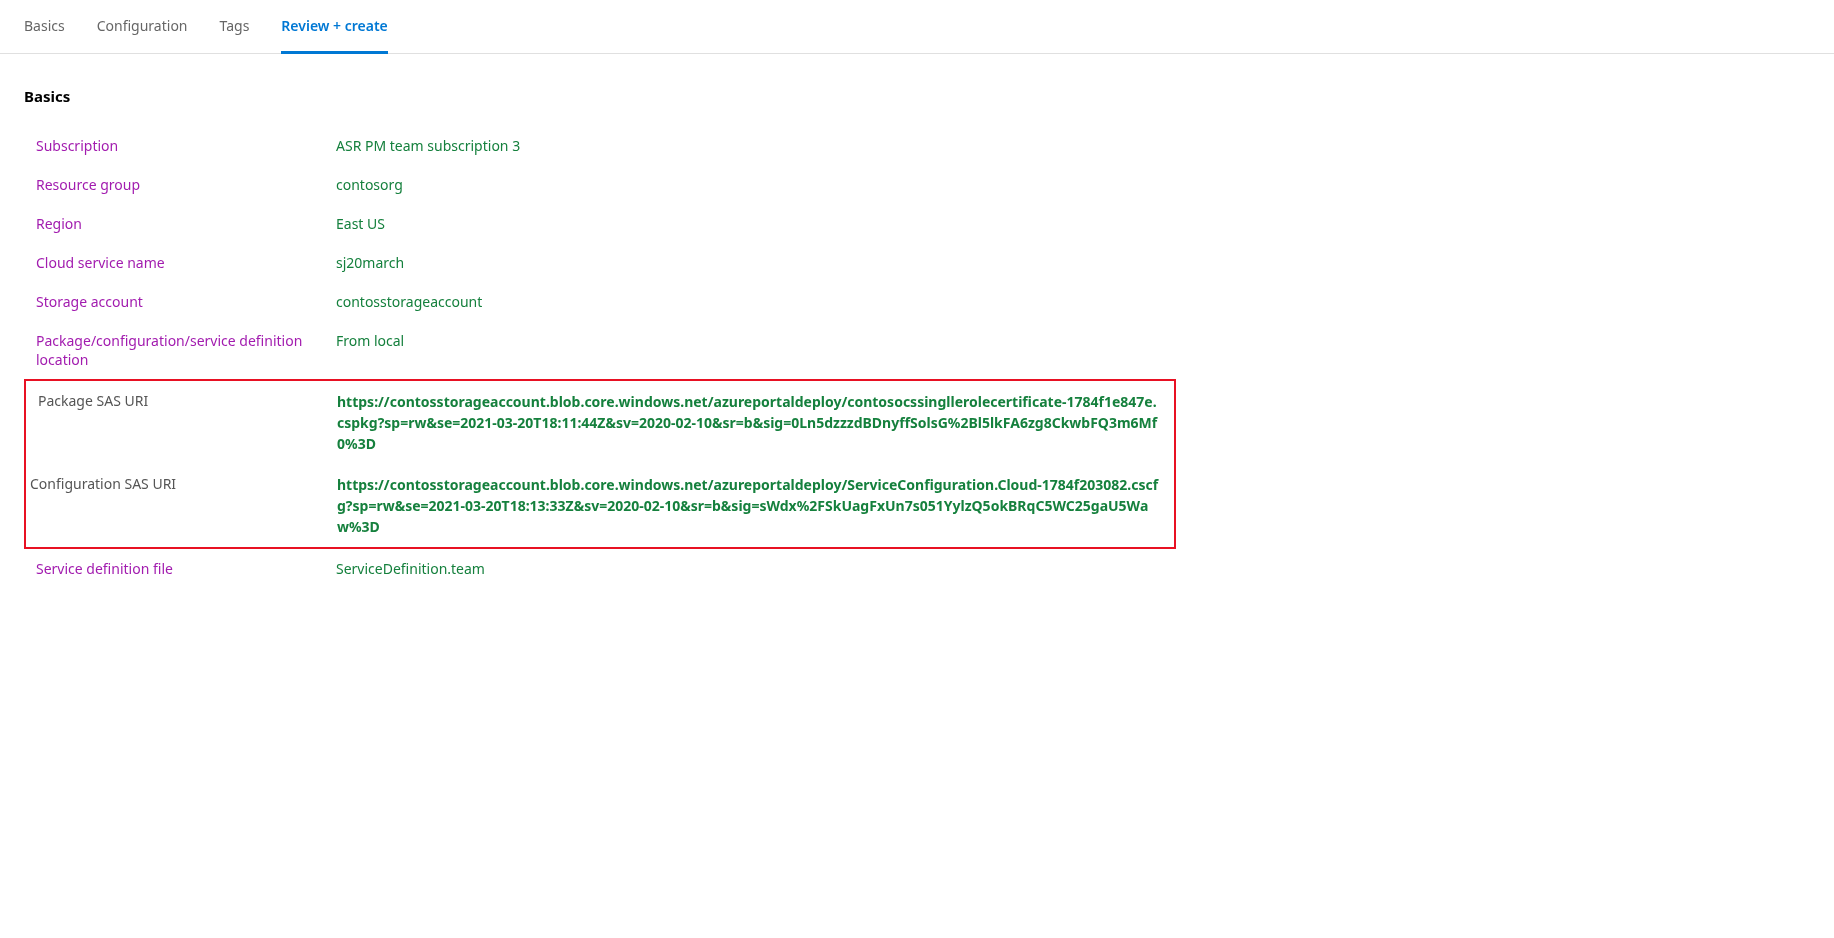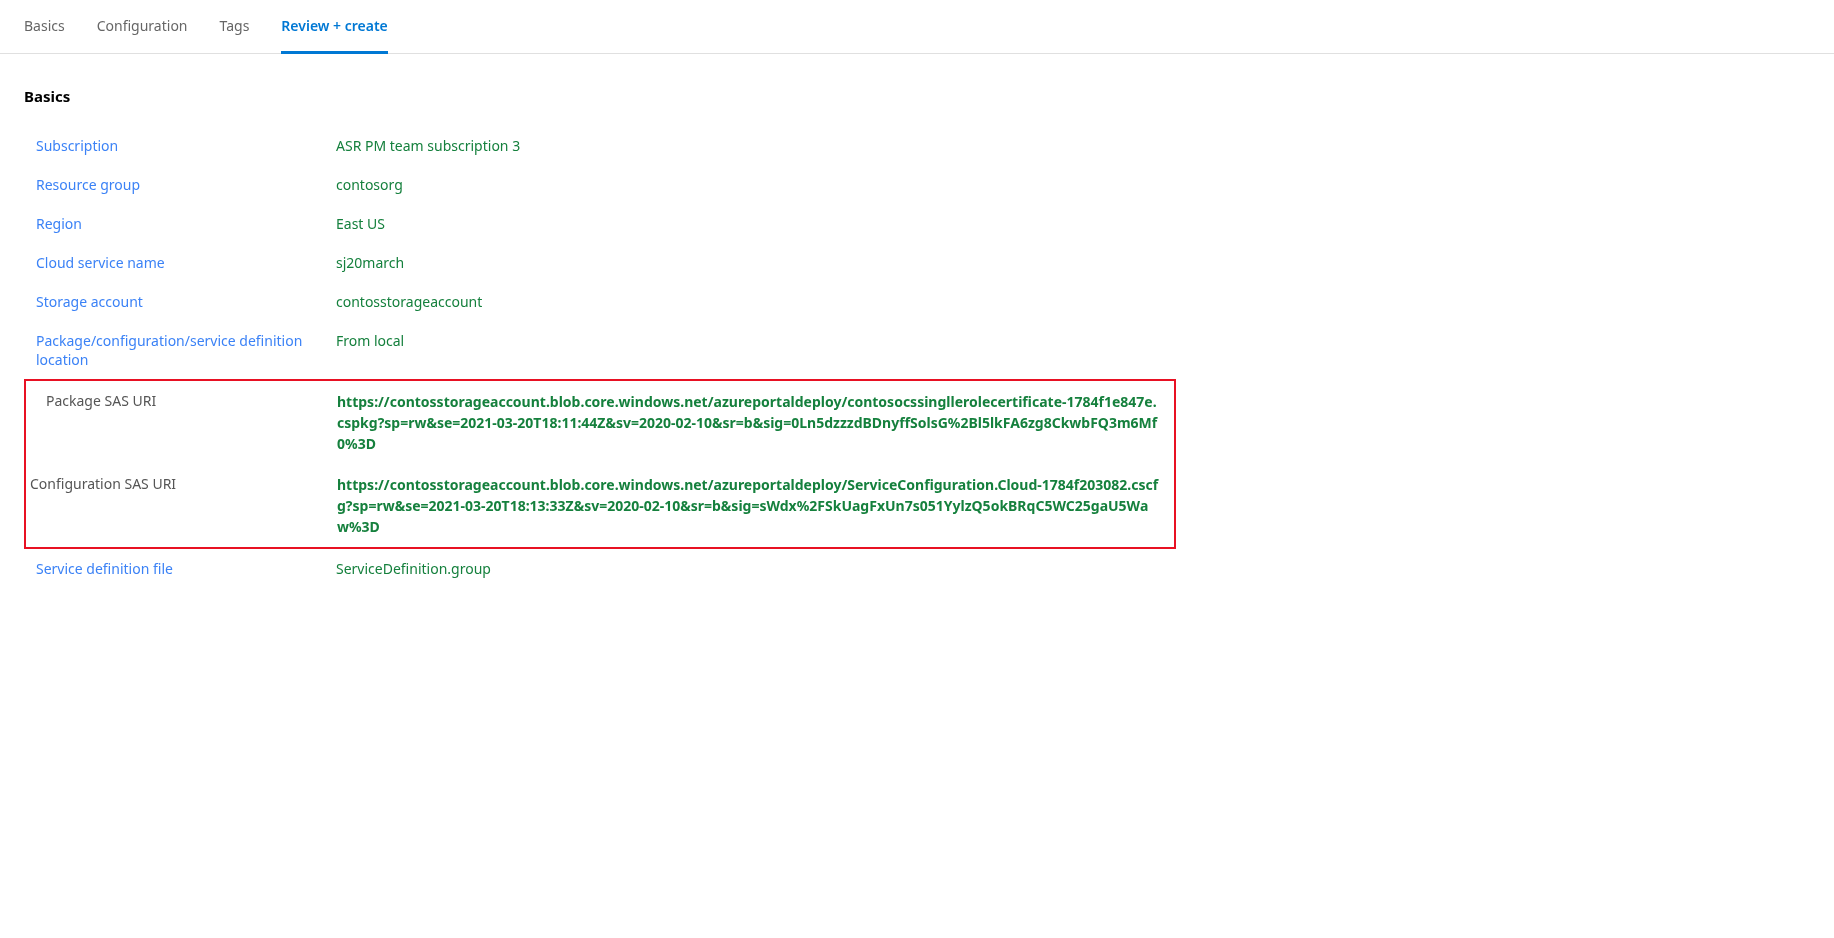--- a/index.html
+++ b/index.html
@@ -54,21 +54,21 @@
     }
 
     .review-table tr td {
       padding: 10px 12px;
       vertical-align: top;
       font-size: 14px;
     }
 
     .review-table tr td:first-child {
       width: 300px;
-      color: #3b82f6;
+      color: #a21caf;
       font-weight: 400;
     }
 
     .review-table tr td:last-child {
       color: #15803d;
     }
 
     .review-table tr:not(.highlighted-row) {
       border: none;
     }
@@ -128,31 +128,31 @@
       <tr>
         <td>Package/configuration/service definition location</td>
         <td>From local</td>
       </tr>
     </tbody>
   </table>
 
   <table class="review-table highlighted-section" style="margin: 0;">
     <tbody>
       <tr>
-        <td style="width: 300px; color: #555; vertical-align: top; padding: 10px 20px;">Package SAS URI</td>
+        <td style="width: 300px; color: #555; vertical-align: top; padding: 10px 12px;">Package SAS URI</td>
         <td class="uri-value" style="padding: 10px 12px; word-break: break-all; line-height: 1.5;">https://contosstorageaccount.blob.core.windows.net/azureportaldeploy/contosocssingllerolecertificate-1784f1e847e.cspkg?sp=rw&amp;se=2021-03-20T18:11:44Z&amp;sv=2020-02-10&amp;sr=b&amp;sig=0Ln5dzzzdBDnyffSolsG%2Bl5lkFA6zg8CkwbFQ3m6Mf0%3D</td>
       </tr>
       <tr>
         <td style="width: 300px; color: #555; vertical-align: top; padding: 10px 4px;">Configuration SAS URI</td>
         <td class="uri-value" style="padding: 10px 12px; word-break: break-all; line-height: 1.5;">https://contosstorageaccount.blob.core.windows.net/azureportaldeploy/ServiceConfiguration.Cloud-1784f203082.cscfg?sp=rw&amp;se=2021-03-20T18:13:33Z&amp;sv=2020-02-10&amp;sr=b&amp;sig=sWdx%2FSkUagFxUn7s051YylzQ5okBRqC5WC25gaU5Waw%3D</td>
       </tr>
     </tbody>
   </table>
 
   <table class="review-table">
     <tbody>
       <tr>
         <td>Service definition file</td>
-        <td>ServiceDefinition.group</td>
+        <td>ServiceDefinition.team</td>
       </tr>
     </tbody>
   </table>
 </div>
 
 </body></html>

